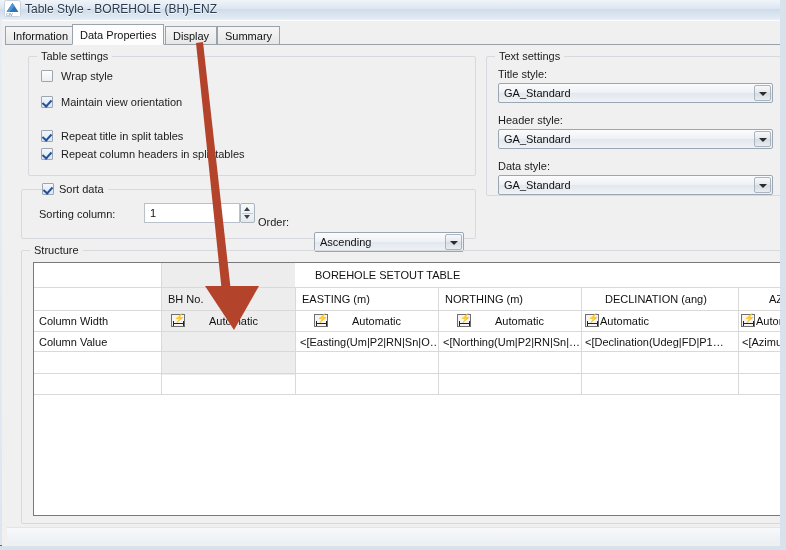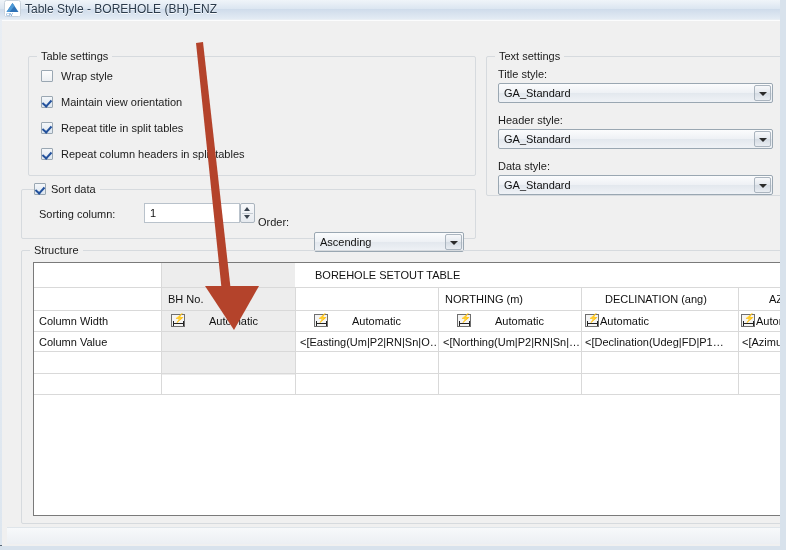--- a/index.html
+++ b/index.html
@@ -221,47 +221,66 @@
         <path d="M2.5 12 L8.5 3 L10.5 6 L5.5 12 Z" fill="#4e9ad6"></path>
         <rect x="1" y="12" width="15" height="4" rx="1" fill="#ffffff"></rect>
         <text x="2" y="16" font-size="4" fill="#2f73b8" font-family="Liberation Sans, sans-serif">CIV</text>
       </svg>
       <div class="title-text">Table Style - BOREHOLE (BH)-ENZ</div>
     </div>
 
     <div class="client">
       <div class="page-bg"></div>
 
+      <div class="tabstrip">
+        <div class="tabstrip-line"></div>
+
+        <div class="tab" style="left:0px;">
+          <span>Information</span>
+        </div>
+
+        <div class="tab active" style="left:67px;">
+          <span>Data Properties</span>
+        </div>
+
+        <div class="tab" style="left:160px;">
+          <span>Display</span>
+        </div>
+
+        <div class="tab" style="left:212px;">
+          <span>Summary</span>
+        </div>
+      </div>
 
       <div class="groupbox" style="left:26px;top:35px;width:448px;height:120px;text-decoration:underline;">
         <div class="group-legend">Table settings</div>
 
         <div class="chk-row" style="left:12px;top:13px;">
           <span class="chk"></span>
           <span class="chk-label">Wrap style</span>
         </div>
 
         <div class="chk-row" style="left:12px;top:39px;">
           <span class="chk on"></span>
           <span class="chk-label">Maintain view orientation</span>
         </div>
 
-        <div class="chk-row" style="left:12px;top:65px;">
+        <div class="chk-row" style="left:12px;top:73px;">
           <span class="chk on"></span>
           <span class="chk-label">Repeat title in split tables</span>
         </div>
 
         <div class="chk-row" style="left:12px;top:91px;">
           <span class="chk on"></span>
           <span class="chk-label">Repeat column headers in split tables</span>
         </div>
       </div>
 
       <div class="groupbox" style="left:19px;top:168px;width:455px;height:50px;">
-        <div class="group-legend with-check" style="left:12px;text-align:center;">
+        <div class="group-legend with-check" style="left:20px;text-align:center;">
           <span class="chk on" style="vertical-align:-2px;"></span><span class="chk-label">Sort data</span>
         </div>
 
         <div class="lbl" style="left:17px;top:18px;">Sorting column:</div>
 
         <div class="tbox" style="left:122px;top:13px;width:96px;">
           <span class="tv">1</span>
         </div>
         <div class="spin" style="left:218px;top:13px;">
           <div class="up"></div>
@@ -329,20 +348,21 @@
 
           <div class="vline" style="left:127px;top:0;height:131px;"></div>
           <div class="vline" style="left:261px;top:24px;height:107px;"></div>
           <div class="vline" style="left:404px;top:24px;height:107px;"></div>
           <div class="vline" style="left:547px;top:24px;height:107px;"></div>
           <div class="vline" style="left:704px;top:24px;height:107px;"></div>
 
           <div class="gcell txt-c" style="left:261px;top:3px;width:286px;height:19px;line-height:19px;">BOREHOLE SETOUT TABLE</div>
 
           <div class="gcell txt-l" style="left:134px;top:27px;width:120px;height:18px;line-height:18px;">BH No.</div>
+          <div class="gcell txt-l" style="left:268px;top:27px;width:130px;height:18px;line-height:18px;">EASTING (m)</div>
           <div class="gcell txt-l" style="left:411px;top:27px;width:130px;height:18px;line-height:18px;">NORTHING (m)</div>
           <div class="gcell txt-c" style="left:551px;top:27px;width:150px;height:18px;line-height:18px;">DECLINATION (ang)</div>
           <div class="gcell txt-l" style="left:735px;top:27px;width:50px;height:18px;line-height:18px;">AZ</div>
 
           <div class="gcell txt-l" style="left:5px;top:50px;width:118px;height:17px;line-height:17px;">Column Width</div>
 
           <div class="micon" style="left:137px;top:51px;">
             <div class="bolt">⚡</div>
             <div class="bar"></div>
           </div>

